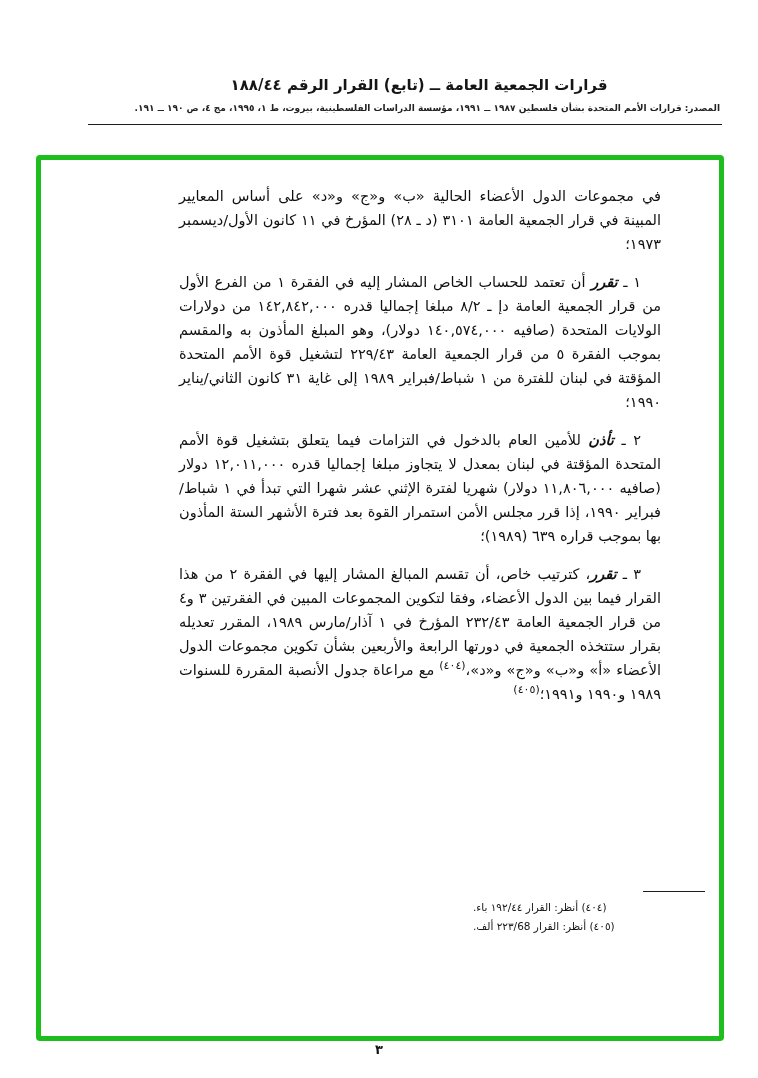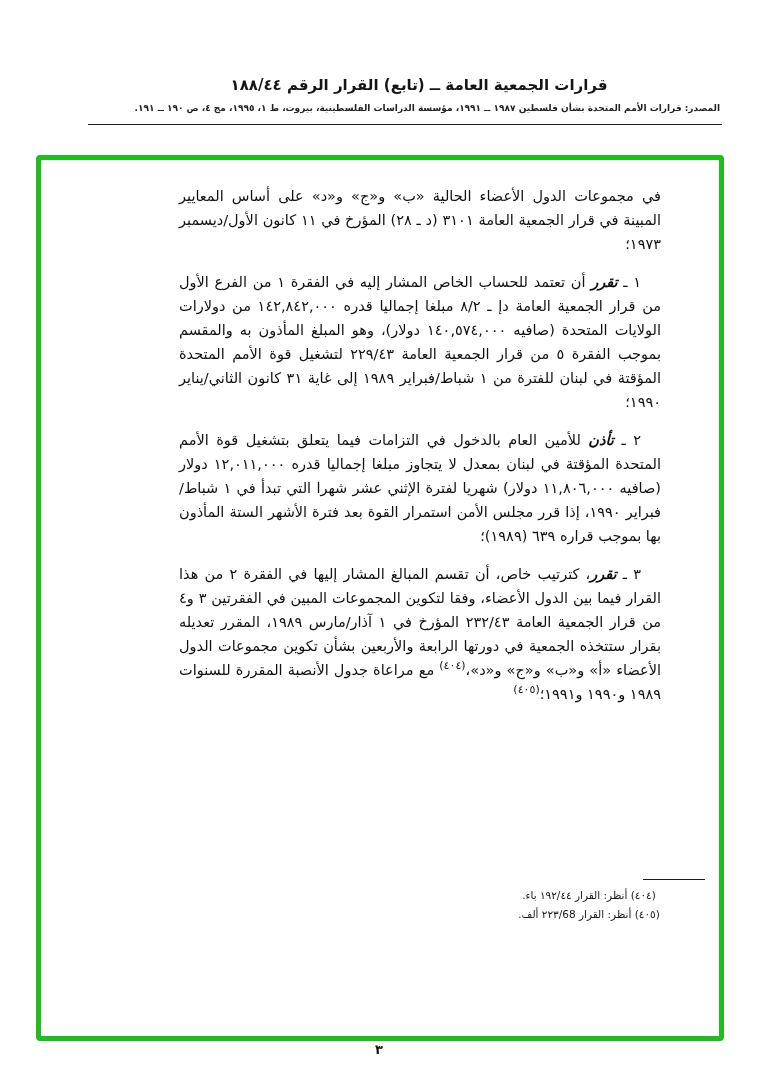--- a/index.html
+++ b/index.html
@@ -64,24 +64,24 @@
   .para.indent { text-indent: 20px; }
   .verb { font-weight: bold; font-style: italic; }
   .fnref {
     font-size: 11px;
     vertical-align: super;
     line-height: 0;
   }
   
   .footnotes {
     position: absolute;
-    bottom: 112px; right: 14px;
+    bottom: 100px; right: 14px;
     width: 232px;
     direction: rtl;
-    text-align: center;
+    text-align: left;
     font-size: 10.5px;
     line-height: 19px;
     color: #161616;
   }
   .fn-rule {
     width: 62px; height: 1px;
     background: #1c1c1c;
     margin-bottom: 6px;
   }
   

